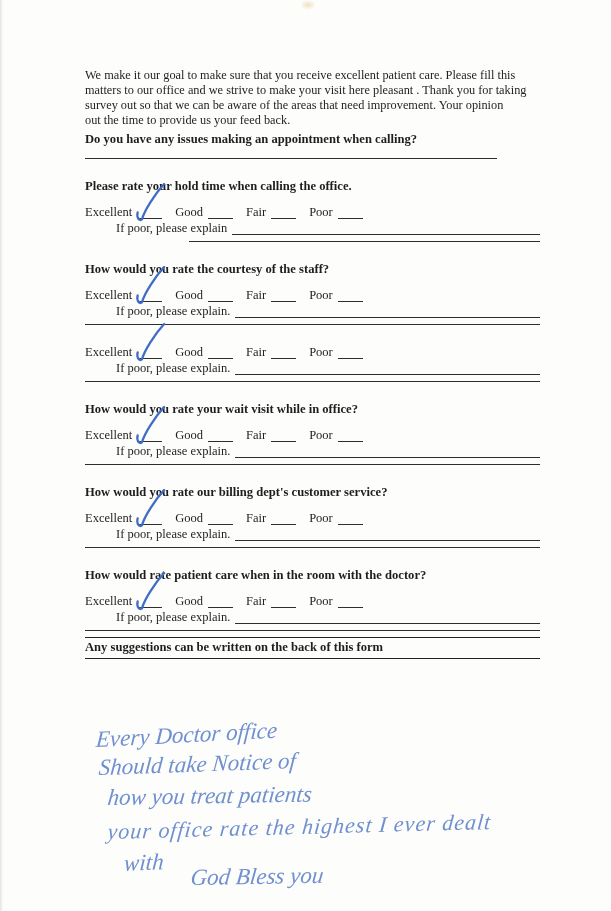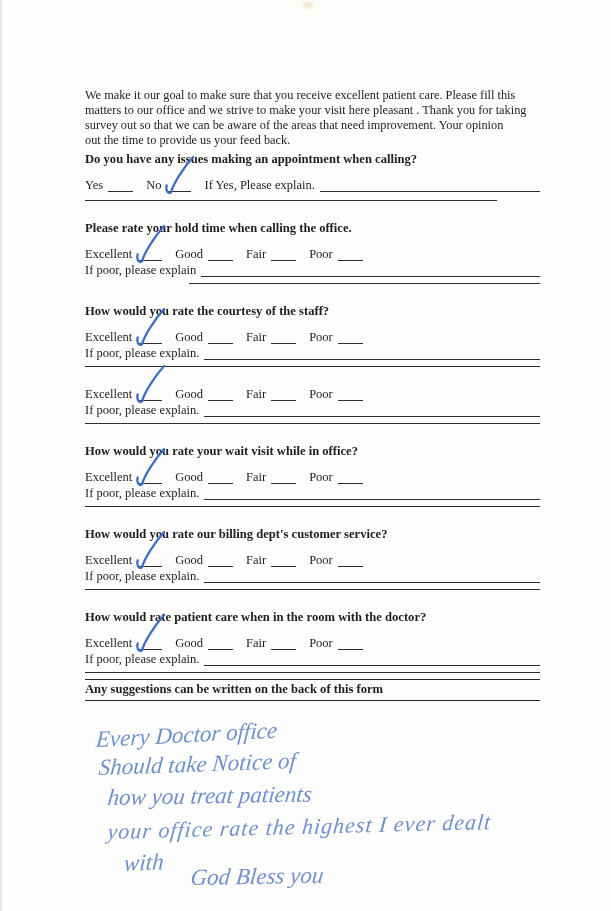--- a/index.html
+++ b/index.html
@@ -14,28 +14,28 @@
     font-family:"Liberation Serif","DejaVu Serif",serif;
     color:var(--ink);
     position:relative;
     overflow:hidden;
   }
   .page{position:absolute;inset:0;}
   .scan-edge{position:absolute;left:0;top:0;width:3px;height:100%;
     background:linear-gradient(90deg,#c7d3d1,rgba(255,255,255,0));opacity:.55;}
   .stain{position:absolute;left:300px;top:0;width:16px;height:10px;
     background:radial-gradient(rgba(228,193,112,.45),rgba(255,255,255,0) 70%);}
-  .content{position:absolute;left:85px;top:88px;width:455px;font-family:Liberation Serif, serif;}
+  .content{position:absolute;left:85px;top:68px;width:455px;font-family:Liberation Serif, serif;}
   .intro{font-size:12.3px;line-height:15px;}
   .intro div{white-space:nowrap;}
   .question{margin-top:20px;}
   .question.q1{margin-top:4px;}
   .qh{font-size:12.6px;line-height:14px;font-weight:bold;margin:0 0 12px 0;}
   .row{display:flex;align-items:flex-end;font-size:12.5px;line-height:13px;height:14px;}
-  .row.explain{margin-top:2px;height:14px;}
+  .row.explain{margin-top:2px;height:14px;margin-left:31px;}
   .lbl{margin-right:5px;white-space:nowrap;}
   .blank{display:inline-block;width:25px;height:11px;margin-right:13px;
     border-bottom:1.2px solid #2e2e2e;position:relative;}
   .blank.grow{flex:1;margin-right:0;}
   .check{position:absolute;left:-5px;bottom:-5px;width:34px;height:42px;overflow:visible;}
   .check path{fill:none;stroke:var(--check);stroke-width:2.4;stroke-linecap:round;}
   .rule{height:0;border-bottom:1.3px solid #2e2e2e;margin-top:6px;}
   .rule.rq1{width:412px;margin-top:8px;}
   .rule.rq2{margin-left:104px;}
   .banner{margin-top:6px;border-top:1.4px solid #222;border-bottom:1.4px solid #222;
@@ -60,32 +60,20 @@
 
     <div class="intro">
       <div>We make it our goal to make sure that you receive excellent patient care. Please fill this</div>
       <div>matters to our office and we strive to make your visit here pleasant . Thank you for taking</div>
       <div>survey out so that we can be aware of the areas that need improvement. Your opinion</div>
       <div>out the time to provide us your feed back.</div>
     </div>
 
     <section class="question q1">
       <h3 class="qh">Do you have any issues making an appointment when calling?</h3>
-      <div class="row">
-        <span class="lbl">Yes</span>
-        <span class="blank"></span>
-        <span class="lbl">No</span>
-        <span class="blank">
-            <svg class="check" viewBox="0 0 36 44">
-              <path d="M6 33 C4.5 39, 8 42.5, 10.5 40.5 C13 31, 24 14, 34 3"></path>
-            </svg>
-          </span>
-        <span class="lbl">If Yes, Please explain.</span>
-        <span class="blank grow"></span>
-      </div>
       <div class="rule rq1"></div>
     </section>
 
     <section class="question">
       <h3 class="qh">Please rate your hold time when calling the office.</h3>
       <div class="row">
         <span class="lbl">Excellent</span>
         <span class="blank">
             <svg class="check" viewBox="0 0 36 44">
               <path d="M6 33 C4.5 39, 8 42.5, 10.5 40.5 C13 31, 24 14, 34 3"></path>

